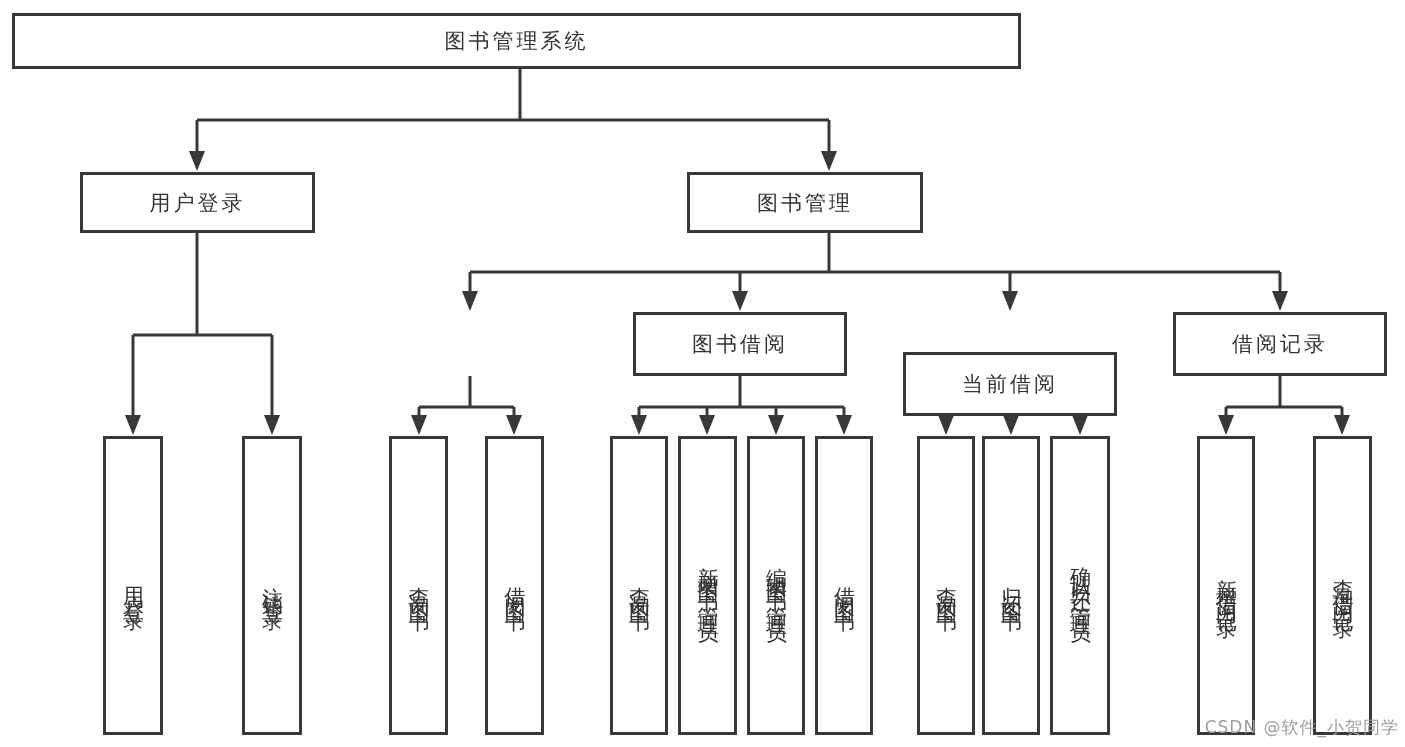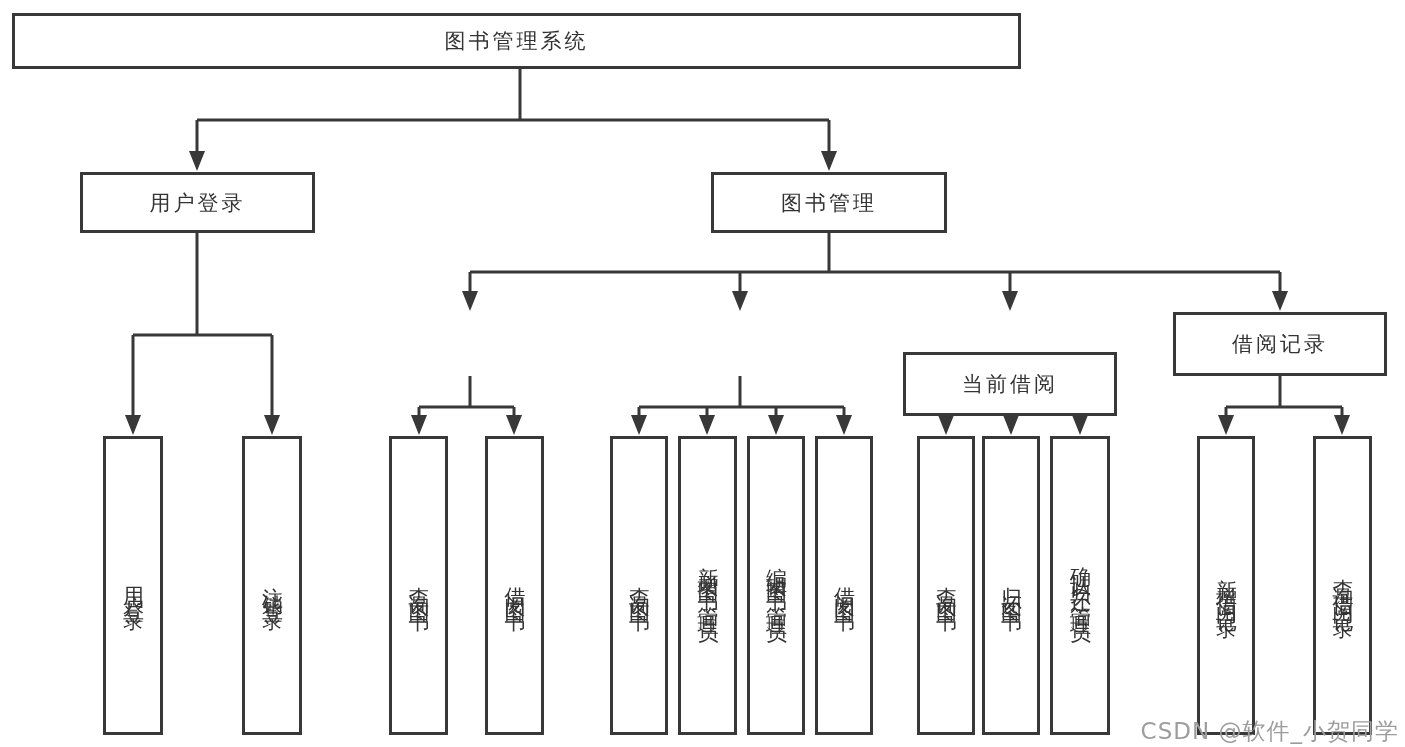--- a/index.html
+++ b/index.html
@@ -42,21 +42,21 @@
     writing-mode: vertical-rl;
     text-orientation: mixed;
     font-size: 21px;
     letter-spacing: 8px;
     color: #333333;
     line-height: 1;
   }
   
   .root-box   { left: 12px;   top: 13px;  width: 1009px; height: 56px; }
   .l2-a       { left: 80px;   top: 172px; width: 235px;  height: 61px; }
-  .l2-b       { left: 711px;  top: 172px; width: 236px;  height: 61px; text-align: right; }
+  .l2-b       { left: 687px;  top: 172px; width: 236px;  height: 61px; text-align: right; }
   .l3-a       { left: 363px;  top: 312px; width: 214px;  height: 64px; }
   .l3-b       { left: 633px;  top: 312px; width: 214px;  height: 64px; }
   .l3-c       { left: 903px;  top: 312px; width: 214px;  height: 64px; margin-top: 40px; }
   .l3-d       { left: 1173px; top: 312px; width: 214px;  height: 64px; }
   .l4 { top: 436px; height: 299px; border-width: 3px; }
   .b1  { left: 103px;  width: 60px; }
   .b2  { left: 242px;  width: 60px; }
   .b3  { left: 389px;  width: 59px; }
   .b4  { left: 485px;  width: 59px; }
   .b5  { left: 610px;  width: 58px; }
@@ -65,21 +65,21 @@
   .b8  { left: 815px;  width: 58px; }
   .b9  { left: 917px;  width: 58px; }
   .b10 { left: 982px;  width: 58px; }
   .b11 { left: 1050px; width: 60px; }
   .b12 { left: 1197px; width: 58px; }
   .b13 { left: 1313px; width: 59px; }
   .watermark {
     position: absolute;
     right: 6px;
     top: 716px;
-    font-size: 23px;
+    font-size: 17px;
     letter-spacing: 1px;
     color: #9d9d9d;
     white-space: nowrap;
     margin-left: 12px;
   }
 </style>
 </head>
 <body>
 
 <div class="canvas">
@@ -135,20 +135,23 @@
     <span class="hlabel">图书管理系统</span>
   </div>
 
   <div class="node l2-a">
     <span class="hlabel">用户登录</span>
   </div>
   <div class="node l2-b">
     <span class="hlabel">图书管理</span>
   </div>
 
+  <div class="node l3-b">
+    <span class="hlabel">图书借阅</span>
+  </div>
   <div class="node l3-c">
     <span class="hlabel">当前借阅</span>
   </div>
   <div class="node l3-d">
     <span class="hlabel">借阅记录</span>
   </div>
 
   <div class="node vnode l4 b1">
     <span>用户登录</span>
   </div>

